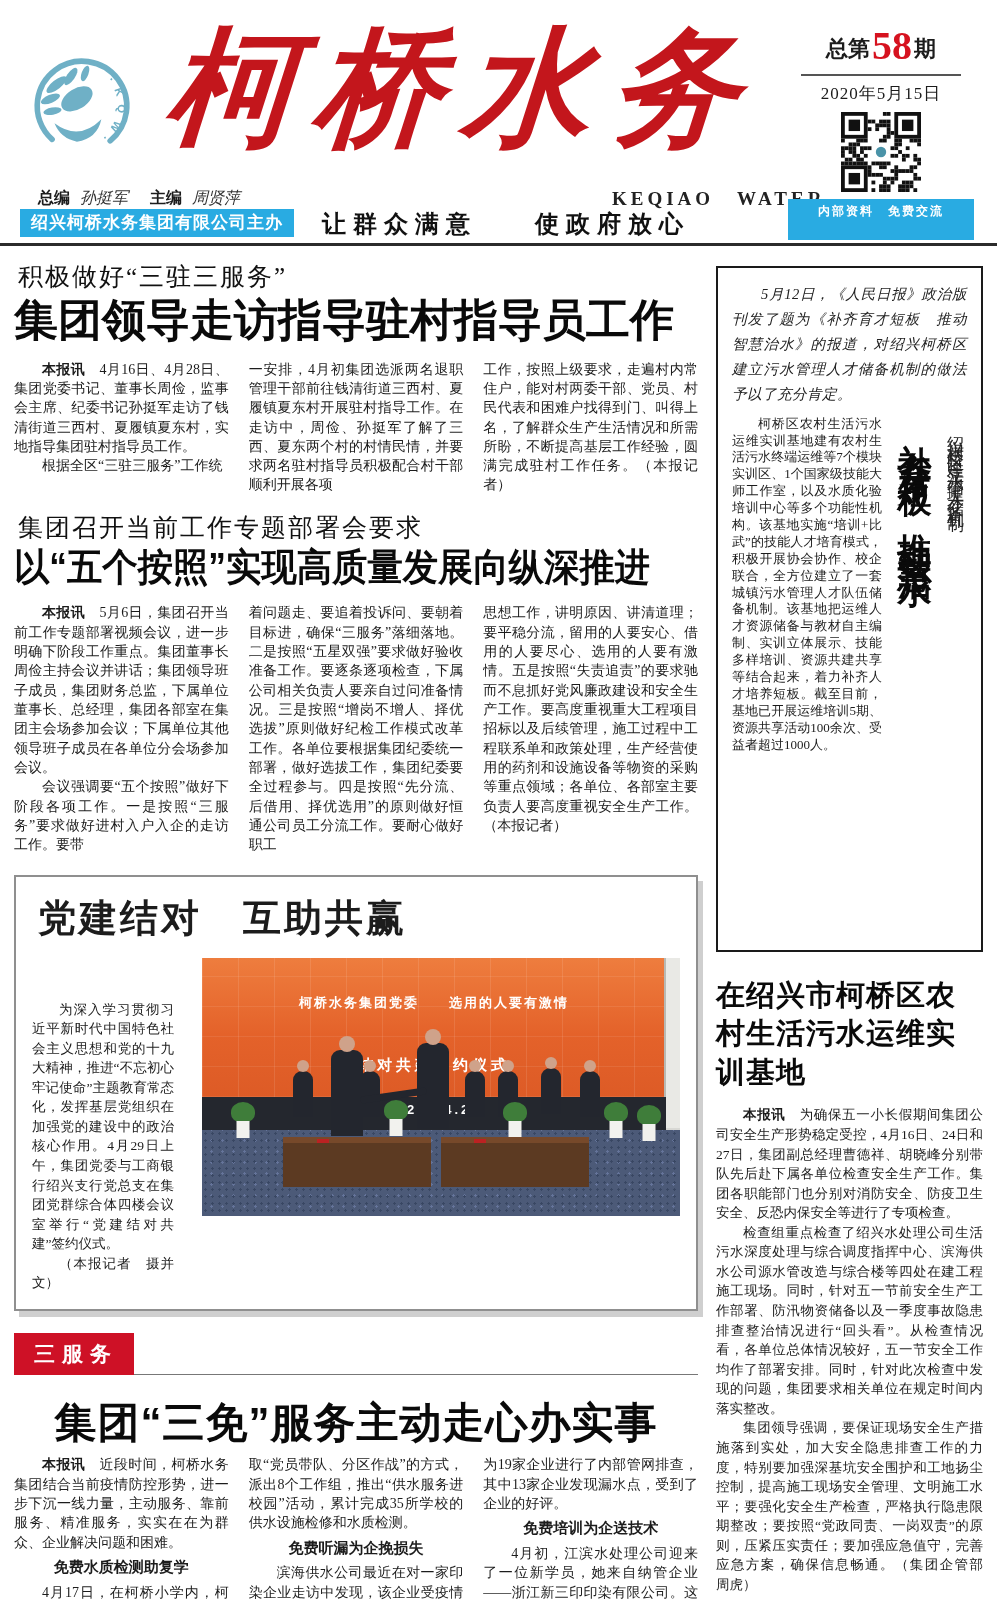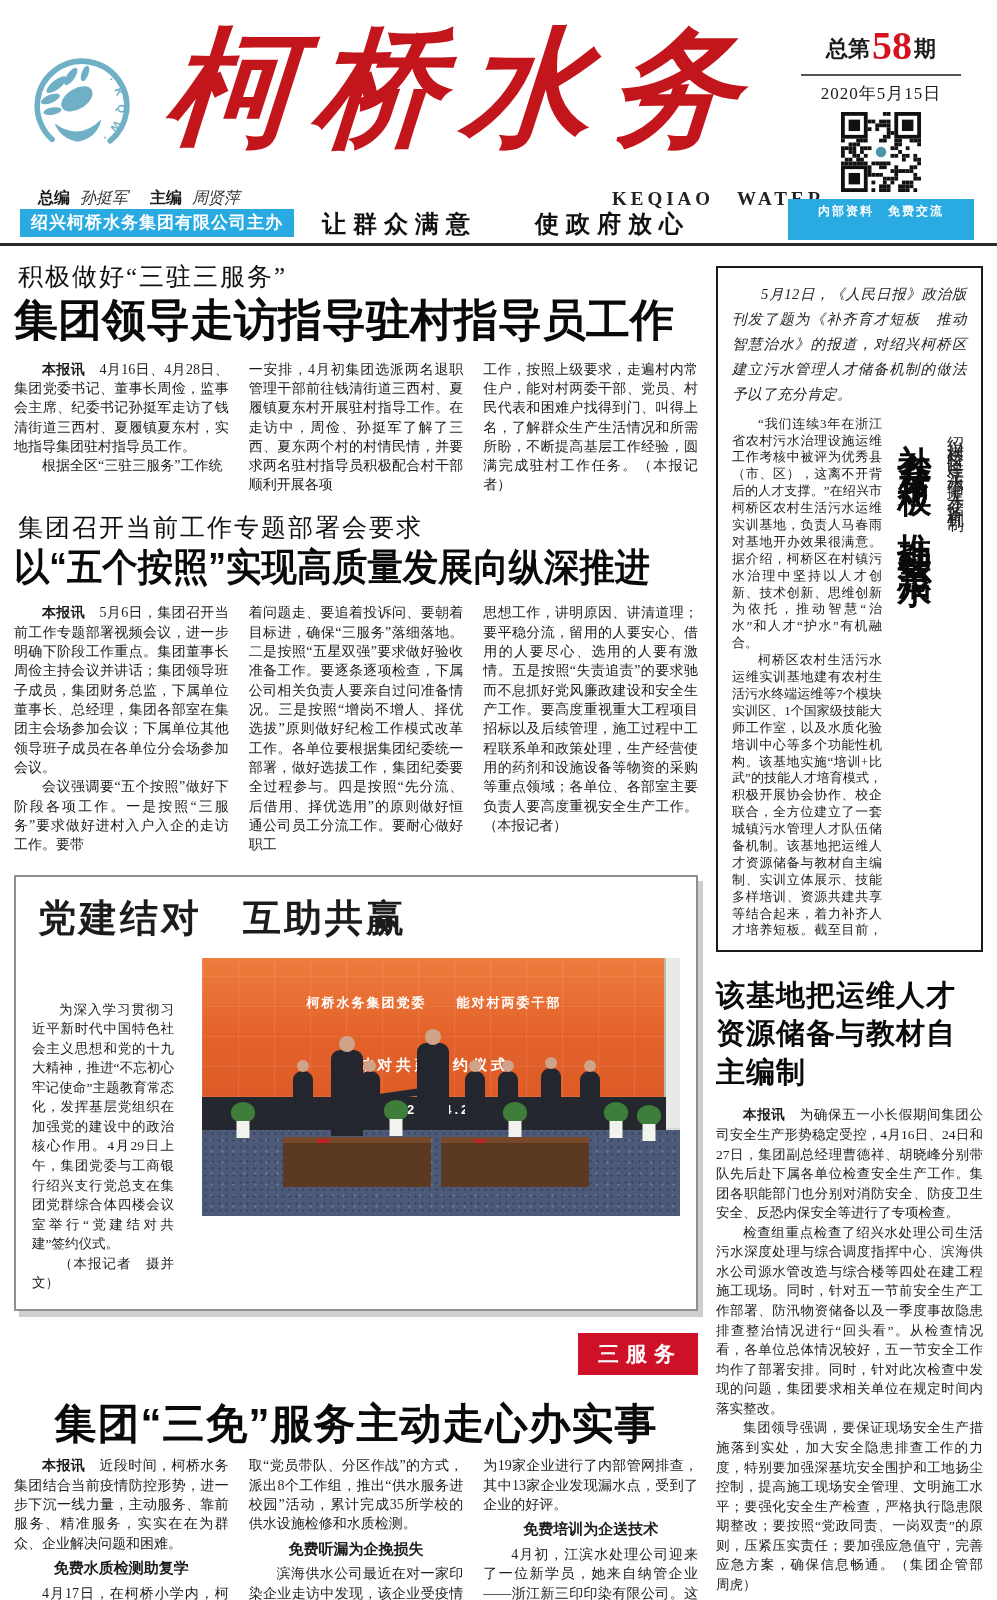--- a/index.html
+++ b/index.html
@@ -86,21 +86,21 @@
   .fd1{left:24%;}.fd2{left:57%;}
   .plant{position:absolute;z-index:1;width:24px;height:36px;bottom:30%;}
   .plant::before{content:"";position:absolute;left:50%;top:0;transform:translateX(-50%);
     width:24px;height:20px;border-radius:50% 50% 40% 40%;background:#3f7d3a;}
   .plant::after{content:"";position:absolute;left:50%;bottom:0;transform:translateX(-50%);
     width:13px;height:17px;background:#f2f2ee;}
   .pl1{left:6%;}.pl2{left:38%;bottom:31%;}.pl3{left:63%;}.pl4{left:84%;}.pl5{left:91%;bottom:29%;}
 
   
   .sanfuwu{margin-top:22px;}
-  .label-row{display:flex;align-items:flex-end;flex-direction:column;}
+  .label-row{display:flex;align-items:flex-end;}
   .red-label{background:#ce1126;color:#fff;font-weight:bold;font-size:21px;letter-spacing:7px;
     padding:7px 16px 7px 20px;font-family:"Liberation Sans","DejaVu Sans",sans-serif;}
   .label-rule{flex:1;border-bottom:1.5px solid #777;}
   .h-sanmian{text-align:center;font-size:42px;letter-spacing:1px;margin:24px 0 8px;}
 
   
   .boxed{border:2px solid #1a1a1a;margin-top:14px;padding:14px 14px 12px;}
   .box-intro{font-size:14.5px;line-height:1.72;text-align:justify;text-indent:2em;font-style:italic;
     letter-spacing:.5px;color:#222;margin:0 0 9px 0;}
   .box-flex{display:flex;height:522px;overflow:hidden;}
@@ -346,21 +346,21 @@
         <div class="ph-flex">
           <div class="ph-text parabox">
               <p>为深入学习贯彻习近平新时代中国特色社会主义思想和党的十九大精神，推进“不忘初心 牢记使命”主题教育常态化，发挥基层党组织在加强党的建设中的政治核心作用。4月29日上午，集团党委与工商银行绍兴支行党总支在集团党群综合体四楼会议室举行“党建结对共建”签约仪式。</p>
               <p class="sig">（本报记者　摄并文）</p>
             </div>
           <div class="photo">
             <div class="ph-screen"></div>
             <div class="ph-wall"></div>
             <div class="ph-floorback"></div>
             <div class="ph-carpet"></div>
-            <div class="ph-t ph-t1 hei">柯桥水务集团党委　　能对村两委干部</div>
+            <div class="ph-t ph-t1 hei">柯桥水务集团党委　　选用的人要有激情</div>
             <div class="ph-t ph-t2 hei">结对共建签约仪式</div>
             <div class="ph-t ph-t3 hei">2020.04.29</div>
             <div class="plant pl1"></div>
             <div class="plant pl2"></div>
             <div class="plant pl3"></div>
             <div class="plant pl4"></div>
             <div class="plant pl5"></div>
             <div class="person pb p1"></div>
             <div class="person pb p2"></div>
             <div class="person pb p3"></div>
@@ -403,32 +403,31 @@
         </div>
       </section>
     </section>
 
     <aside class="col-right">
 
       <article class="boxed">
         <p class="box-intro">5月12日，《人民日报》政治版刊发了题为《补齐育才短板　推动智慧治水》的报道，对绍兴柯桥区建立污水管理人才储备机制的做法予以了充分肯定。</p>
         <div class="box-flex">
           <div class="box-body parabox">
-              <p>“我们连续3年在浙江省农村污水治理设施运维工作考核中被评为优秀县（市、区），这离不开背后的人才支撑。”在绍兴市柯桥区农村生活污水运维实训基地，负责人马春雨对基地开办效果很满意。据介绍，柯桥区在村镇污水治理中坚持以人才创新、技术创新、思维创新为依托，推动智慧“治水”和人才“护水”有机融合。</p>
               <p>柯桥区农村生活污水运维实训基地建有农村生活污水终端运维等7个模块实训区、1个国家级技能大师工作室，以及水质化验培训中心等多个功能性机构。该基地实施“培训+比武”的技能人才培育模式，积极开展协会协作、校企联合，全方位建立了一套城镇污水管理人才队伍储备机制。该基地把运维人才资源储备与教材自主编制、实训立体展示、技能多样培训、资源共建共享等结合起来，着力补齐人才培养短板。截至目前，基地已开展运维培训5期、资源共享活动100余次、受益者超过1000人。</p>
             </div>
           <div class="vt">
             <div class="vt-small">绍兴柯桥区建立污水管理人才储备机制</div>
             <div class="vt-big">补齐育才短板　推动智慧治水</div>
           </div>
         </div>
       </article>
 
       <article class="safety">
-        <h1 class="headline hei h-safety">该基地把运维人才资源储备与教材自主编制</h1>
+        <h1 class="headline hei h-safety">在绍兴市柯桥区农村生活污水运维实训基地</h1>
         <div class="parabox">
             <p><b>本报讯</b>　为确保五一小长假期间集团公司安全生产形势稳定受控，4月16日、24日和27日，集团副总经理曹德祥、胡晓峰分别带队先后赴下属各单位检查安全生产工作。集团各职能部门也分别对消防安全、防疫卫生安全、反恐内保安全等进行了专项检查。</p>
             <p>检查组重点检查了绍兴水处理公司生活污水深度处理与综合调度指挥中心、滨海供水公司源水管改造与综合楼等四处在建工程施工现场。同时，针对五一节前安全生产工作部署、防汛物资储备以及一季度事故隐患排查整治情况进行“回头看”。从检查情况看，各单位总体情况较好，五一节安全工作均作了部署安排。同时，针对此次检查中发现的问题，集团要求相关单位在规定时间内落实整改。</p>
             <p>集团领导强调，要保证现场安全生产措施落到实处，加大安全隐患排查工作的力度，特别要加强深基坑安全围护和工地扬尘控制，提高施工现场安全管理、文明施工水平；要强化安全生产检查，严格执行隐患限期整改；要按照“党政同责、一岗双责”的原则，压紧压实责任；要加强应急值守，完善应急方案，确保信息畅通。（集团企管部　周虎）</p>
           </div>
       </article>
 
     </aside>
   </div>
 </div>

